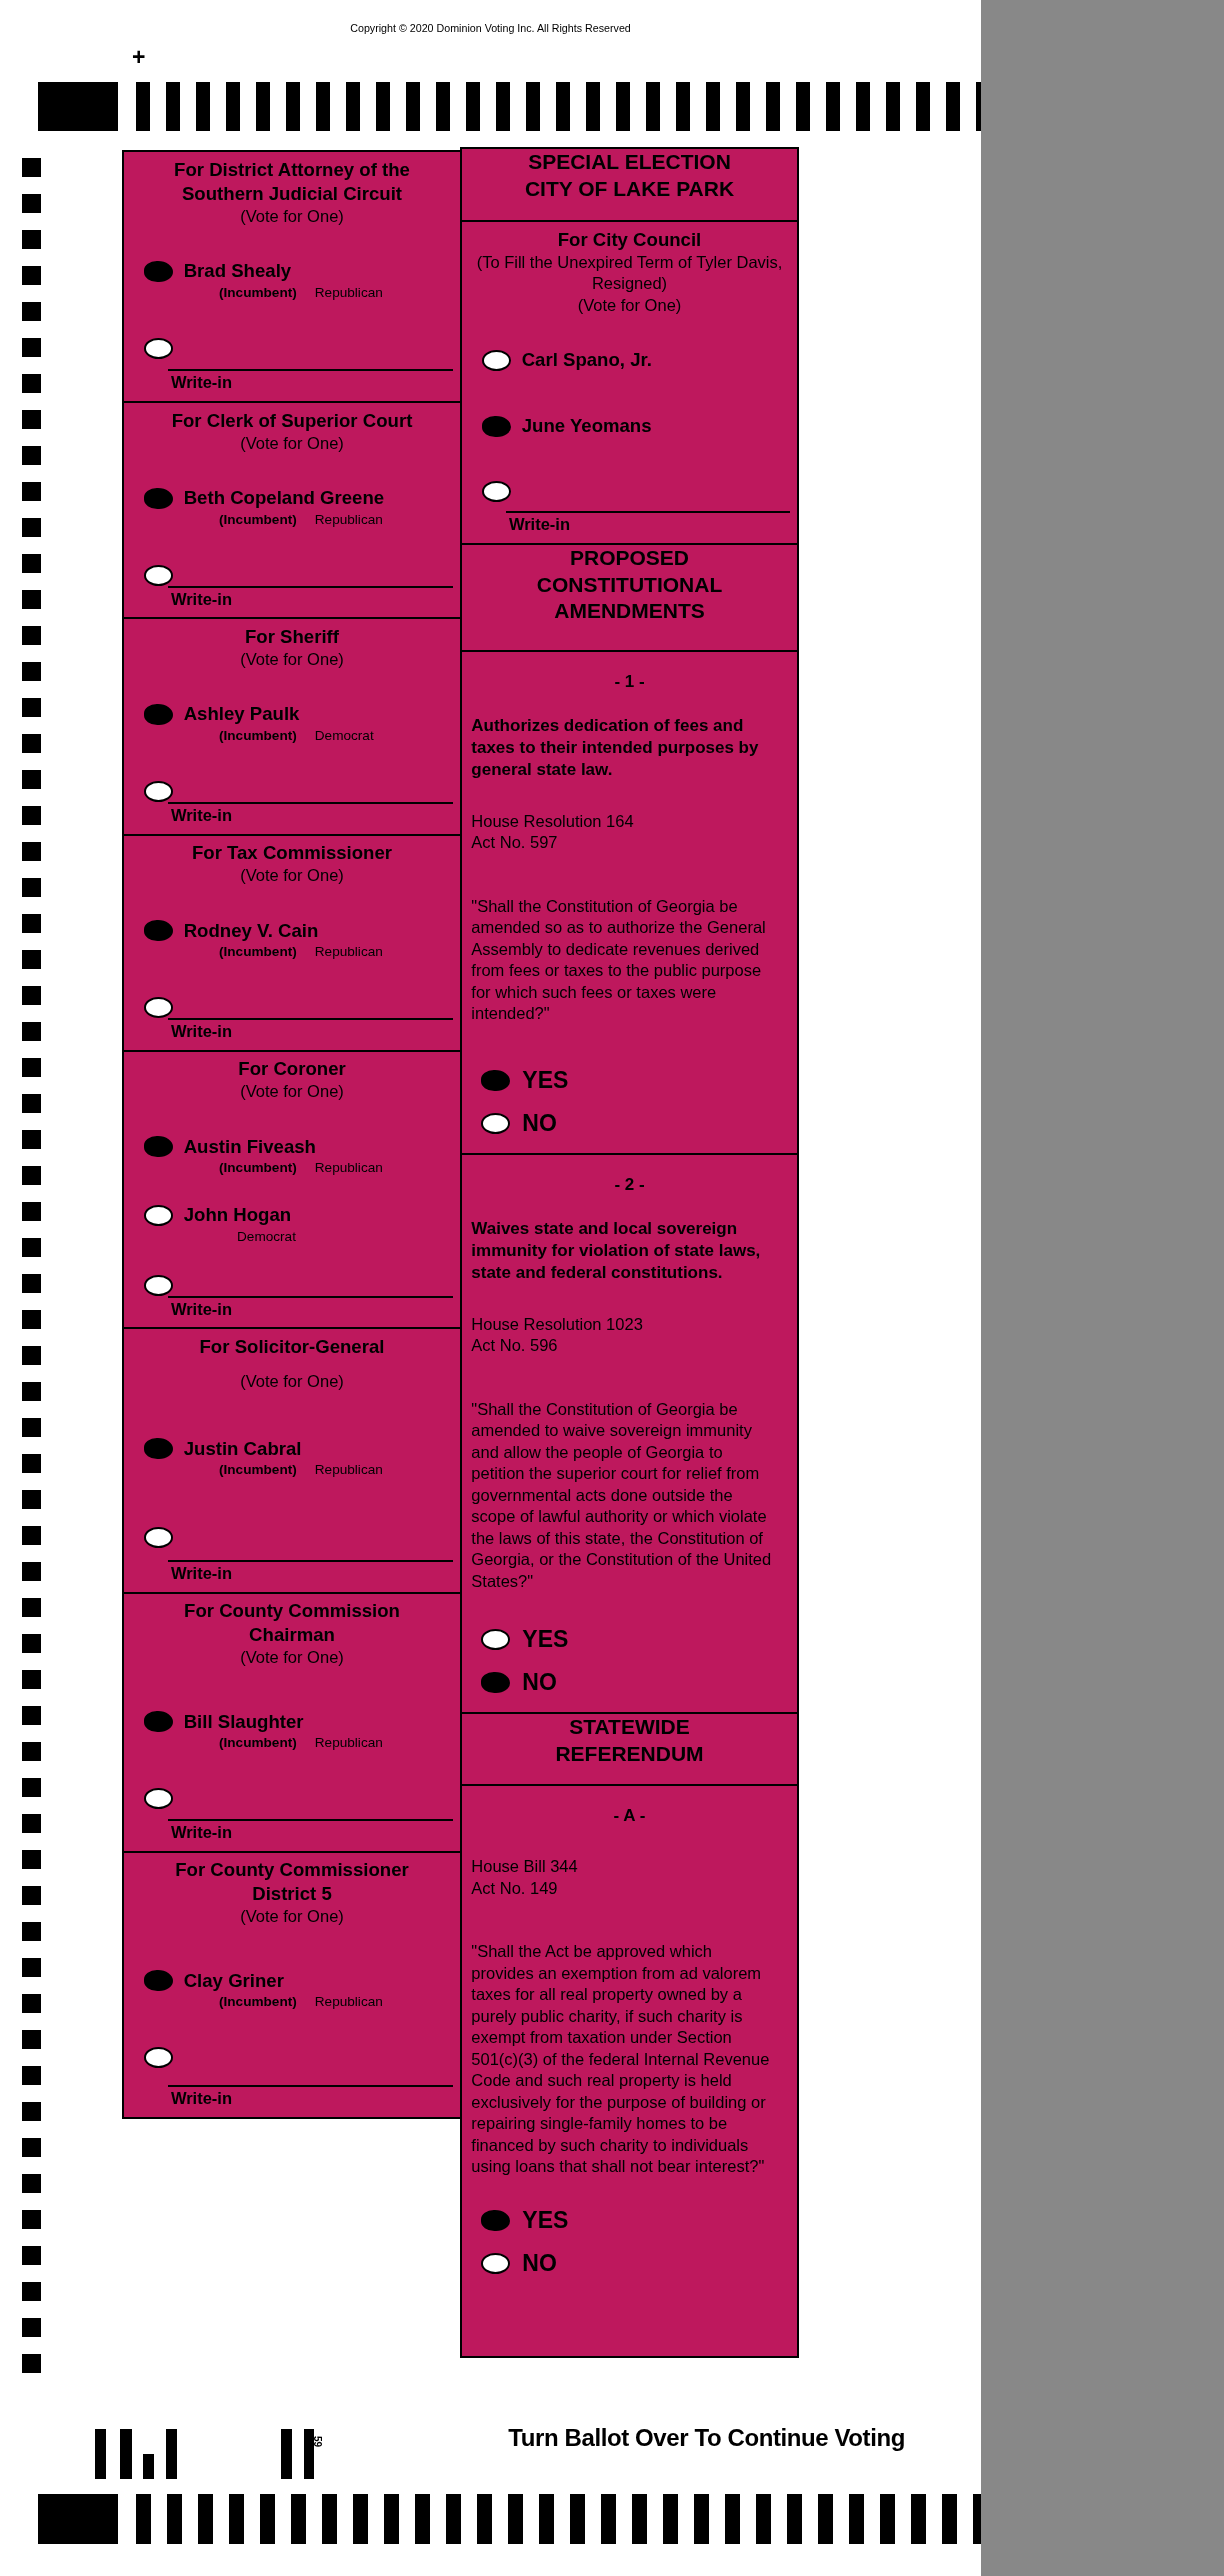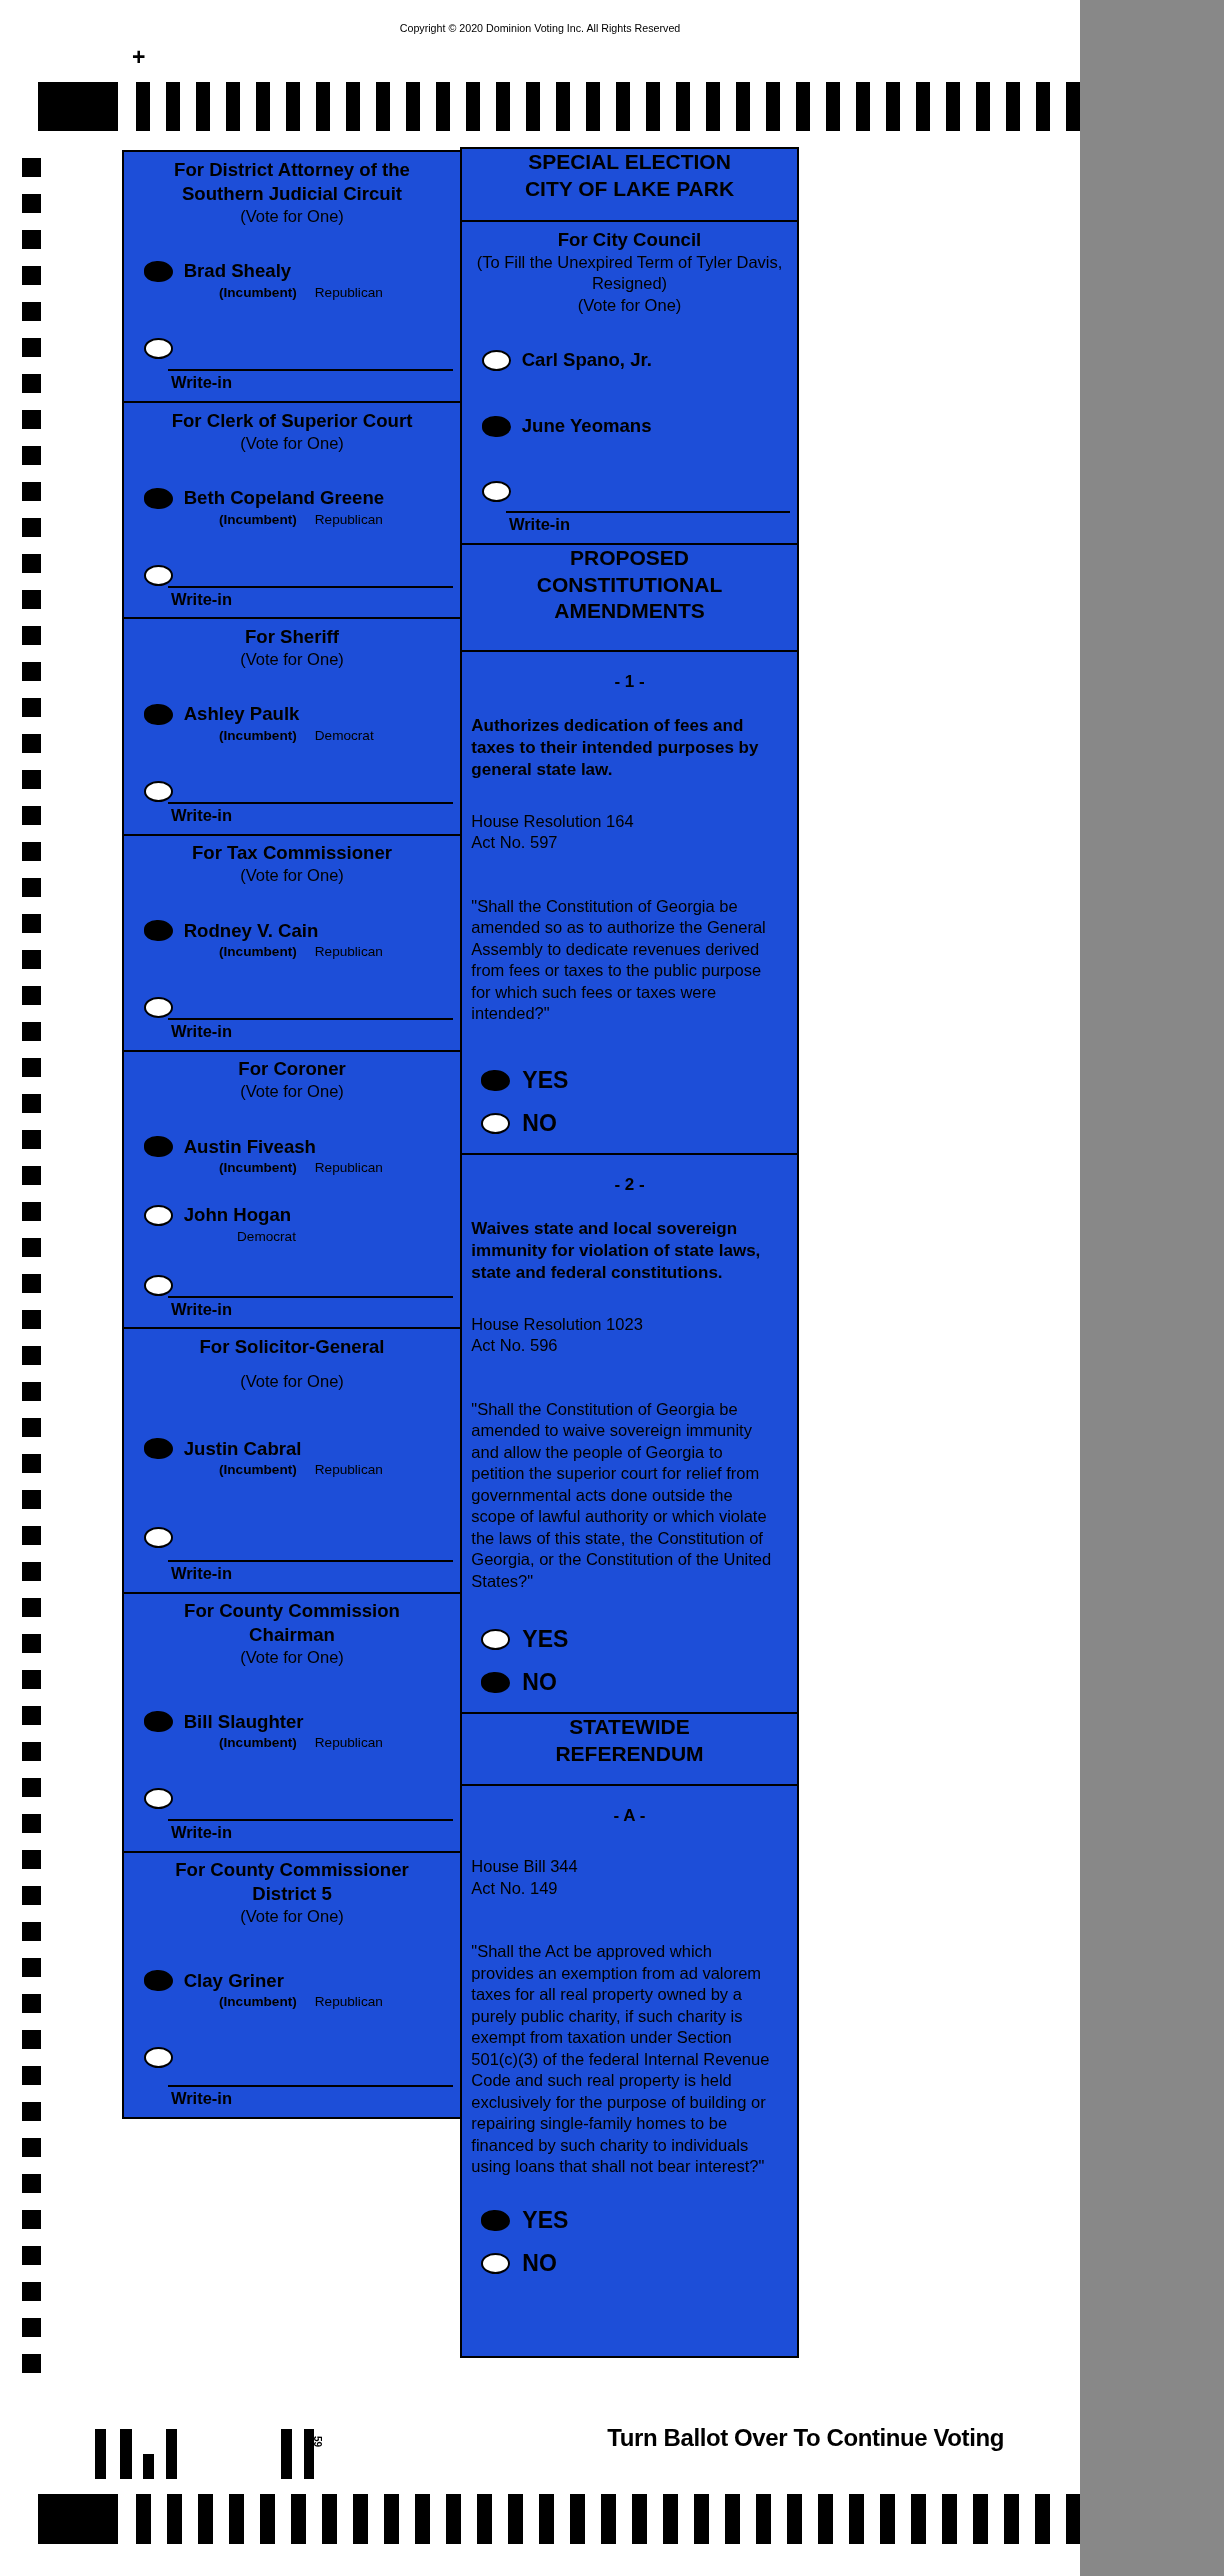--- a/index.html
+++ b/index.html
@@ -1,37 +1,37 @@
 <!DOCTYPE html>
 <html style="font-size:11.5px"><head>
 <meta charset="utf-8">
 <style>
   * { margin:0; padding:0; box-sizing:border-box; }
   body { background:#888; }
   #ballot {
-    position:relative; width:1080px; height:2576px; background:#fff;
+    position:relative; width:981px; height:2576px; background:#fff;
     font-family:"Liberation Sans", sans-serif; color:#000; overflow:hidden;
   }
   
   .blk { position:absolute; background:#000; }
   .strip-top { position:absolute; left:136px; top:82px; width:982px; height:49px;
     background:repeating-linear-gradient(to right,#000 0 14.3px,transparent 14.3px 30px); }
   .strip-bottom { position:absolute; left:136px; top:2494px; width:1002px; height:50px;
     background:repeating-linear-gradient(to right,#000 0 15px,transparent 15px 31px); }
   .edge-col { position:absolute; width:19.3px;
     background:repeating-linear-gradient(to bottom,#000 0 18.6px,transparent 18.6px 36px); }
   .edge-left { left:21.5px; top:158px; height:2228px; }
   .edge-right { left:1166px; top:158px; height:2250px; }
   .plus { position:absolute; left:132px; top:44px; font-size:23px; font-weight:bold; }
   .copyright { position:absolute; left:0; right:0; top:21.5px; text-align:center; font-size:10.7px; }
   .seq { position:absolute; left:312px; top:2436px; font-size:10px; font-weight:bold; transform:rotate(90deg); }
   .turnover { position:absolute; right:76px; top:2424px; font-size:24px; font-weight:bold; letter-spacing:-0.4px; }
   .crosshair { position:absolute; left:1149px; top:2452px; }
   
-  .col { position:absolute; background:#1d4ed8; border:2.1px solid #000; }
+  .col { position:absolute; background:#be185d; border:2.1px solid #000; }
   #col-left  { left:122px; top:150px; width:340px; }
   #col-right { left:460px; top:147px; width:339px; }
   .sec { display:flex; flex-direction:column; border-bottom:2.1px solid #000; padding-top:5.7px; }
   .sec:last-child { border-bottom:none; }
   .hsec { justify-content:flex-start; padding-top:0; }
   .bighead { font-size:21px; line-height:26.5px; font-weight:bold; text-align:center; }
   .title { font-size:18.6px; line-height:24px; font-weight:bold; text-align:center; }
   .instr { font-size:16.5px; line-height:21.5px; text-align:center; }
   
   .choice { margin:33px 7.2px 0 20px; }

